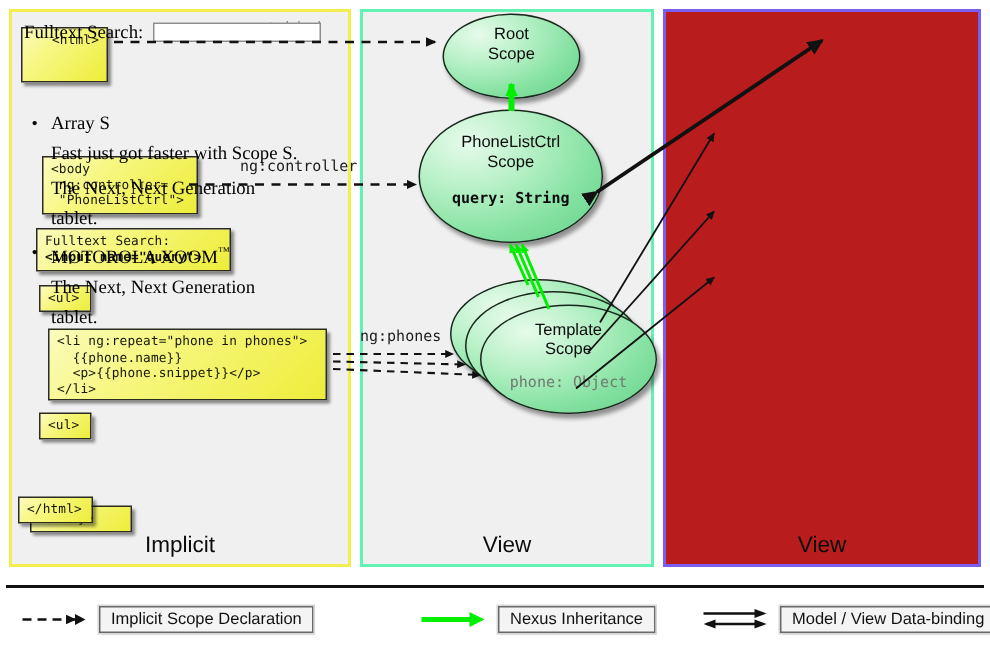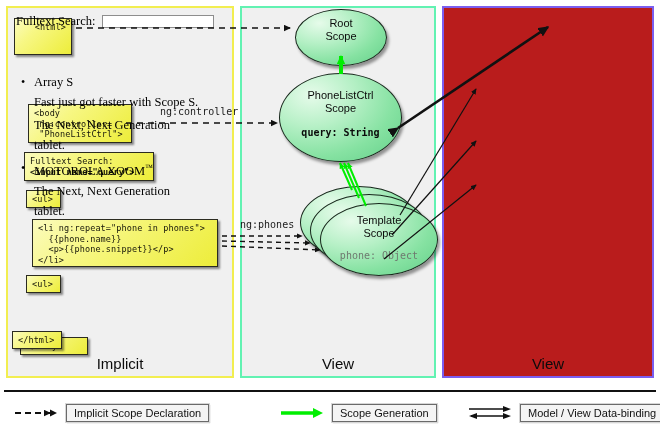--- a/index.html
+++ b/index.html
@@ -283,21 +283,21 @@
       <path d="M36,3.4 L43,7 L36,10.6 z" fill="#111"></path>
     </svg>
     <span class="legend-box">Implicit Scope Declaration</span>
   </div>
 
   <div class="legend-item" style="left:280px; top:404px;">
     <svg width="44" height="14">
       <line x1="1" y1="7" x2="34" y2="7" stroke="#00ee00" stroke-width="3.4"></line>
       <path d="M33,2 L43,7 L33,12 z" fill="#00ee00"></path>
     </svg>
-    <span class="legend-box">Scope Generation</span>
+    <span class="legend-box">Nexus Inheritance</span>
   </div>
 
   <div class="legend-item" style="left:468px; top:404px;">
     <svg width="44" height="18">
       <line x1="1" y1="5" x2="36" y2="5" stroke="#111" stroke-width="1.6"></line>
       <path d="M35,2 L43,5 L35,8 z" fill="#111"></path>
       <line x1="3" y1="12" x2="38" y2="12" stroke="#111" stroke-width="1.6"></line>
       <path d="M9,9 L1,12 L9,15 z" fill="#111"></path>
       <path d="M35,9 L43,12 L35,15 z" fill="#111"></path>
     </svg>

